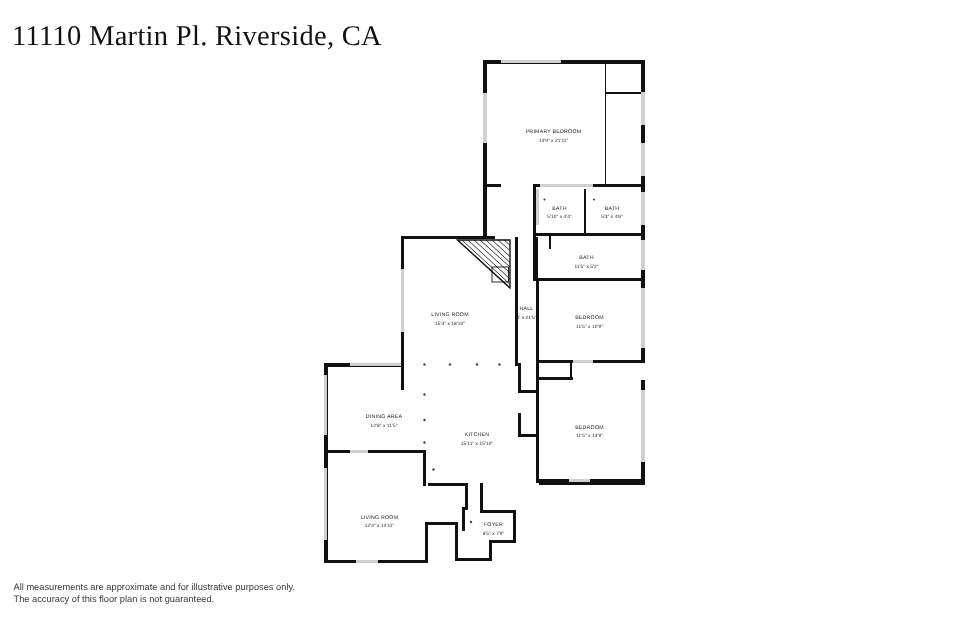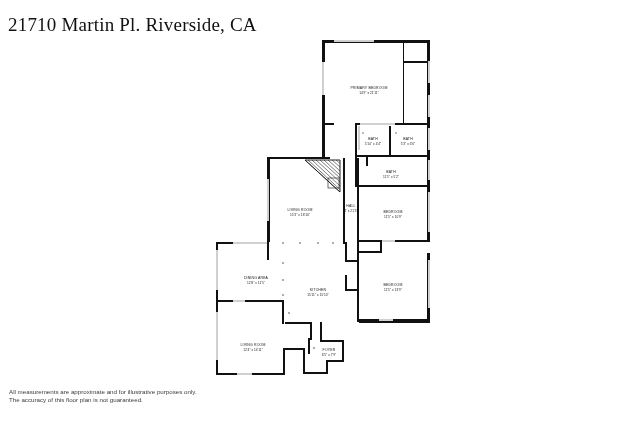--- a/index.html
+++ b/index.html
@@ -60,21 +60,21 @@
     letter-spacing: 0.15px;
   }
   .room-dims {
     font-size: 3.2px;
     letter-spacing: 0.05px;
   }
 </style>
 </head>
 <body>
 
-<div id="page-title">21710 Martin Pl. Riverside, CA</div>
+<div id="page-title">11110 Martin Pl. Riverside, CA</div>
 
 <div id="plan-wrap">
   <svg id="floorplan-svg" width="640" height="427" viewBox="0 0 640 427">
 
     <g fill="#111111" shape-rendering="crispEdges">
 
       <rect x="322" y="40" width="108" height="2.6"></rect>
 
       <rect x="322" y="40" width="2.6" height="22"></rect>
 

